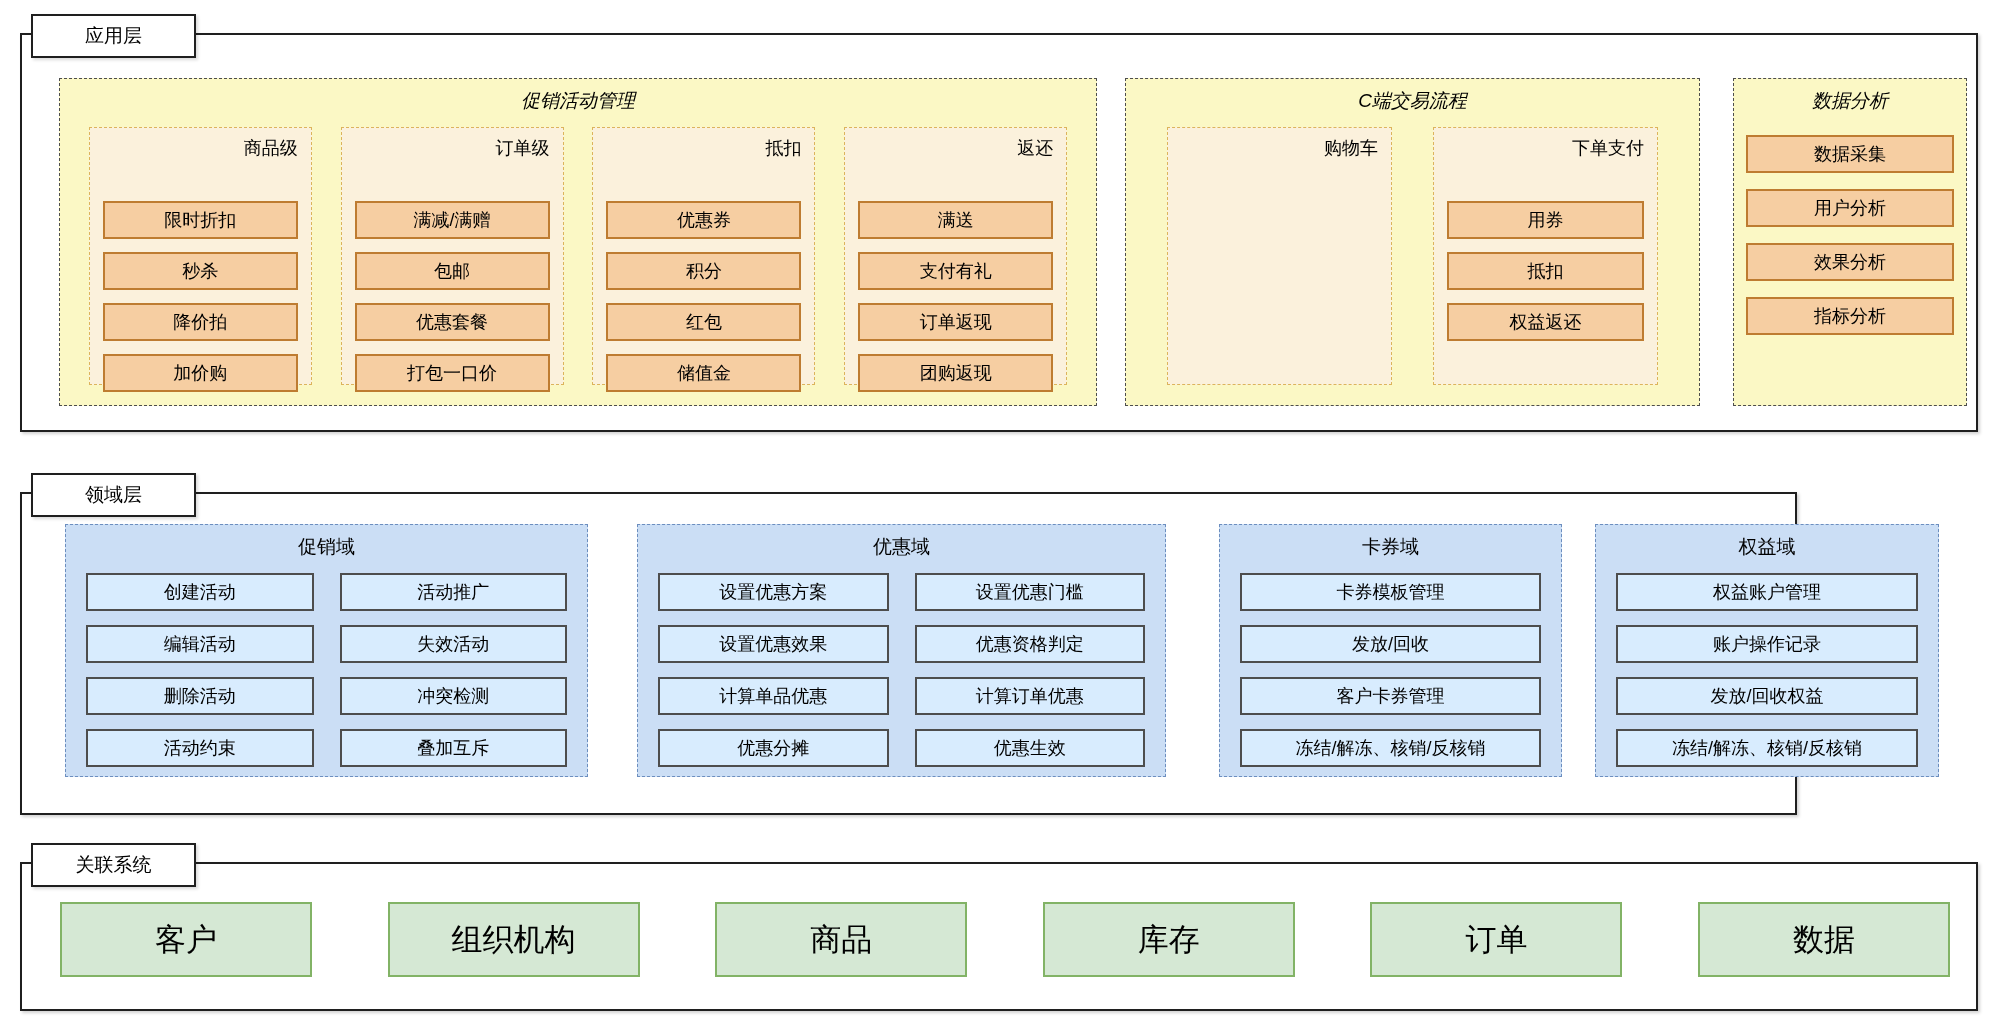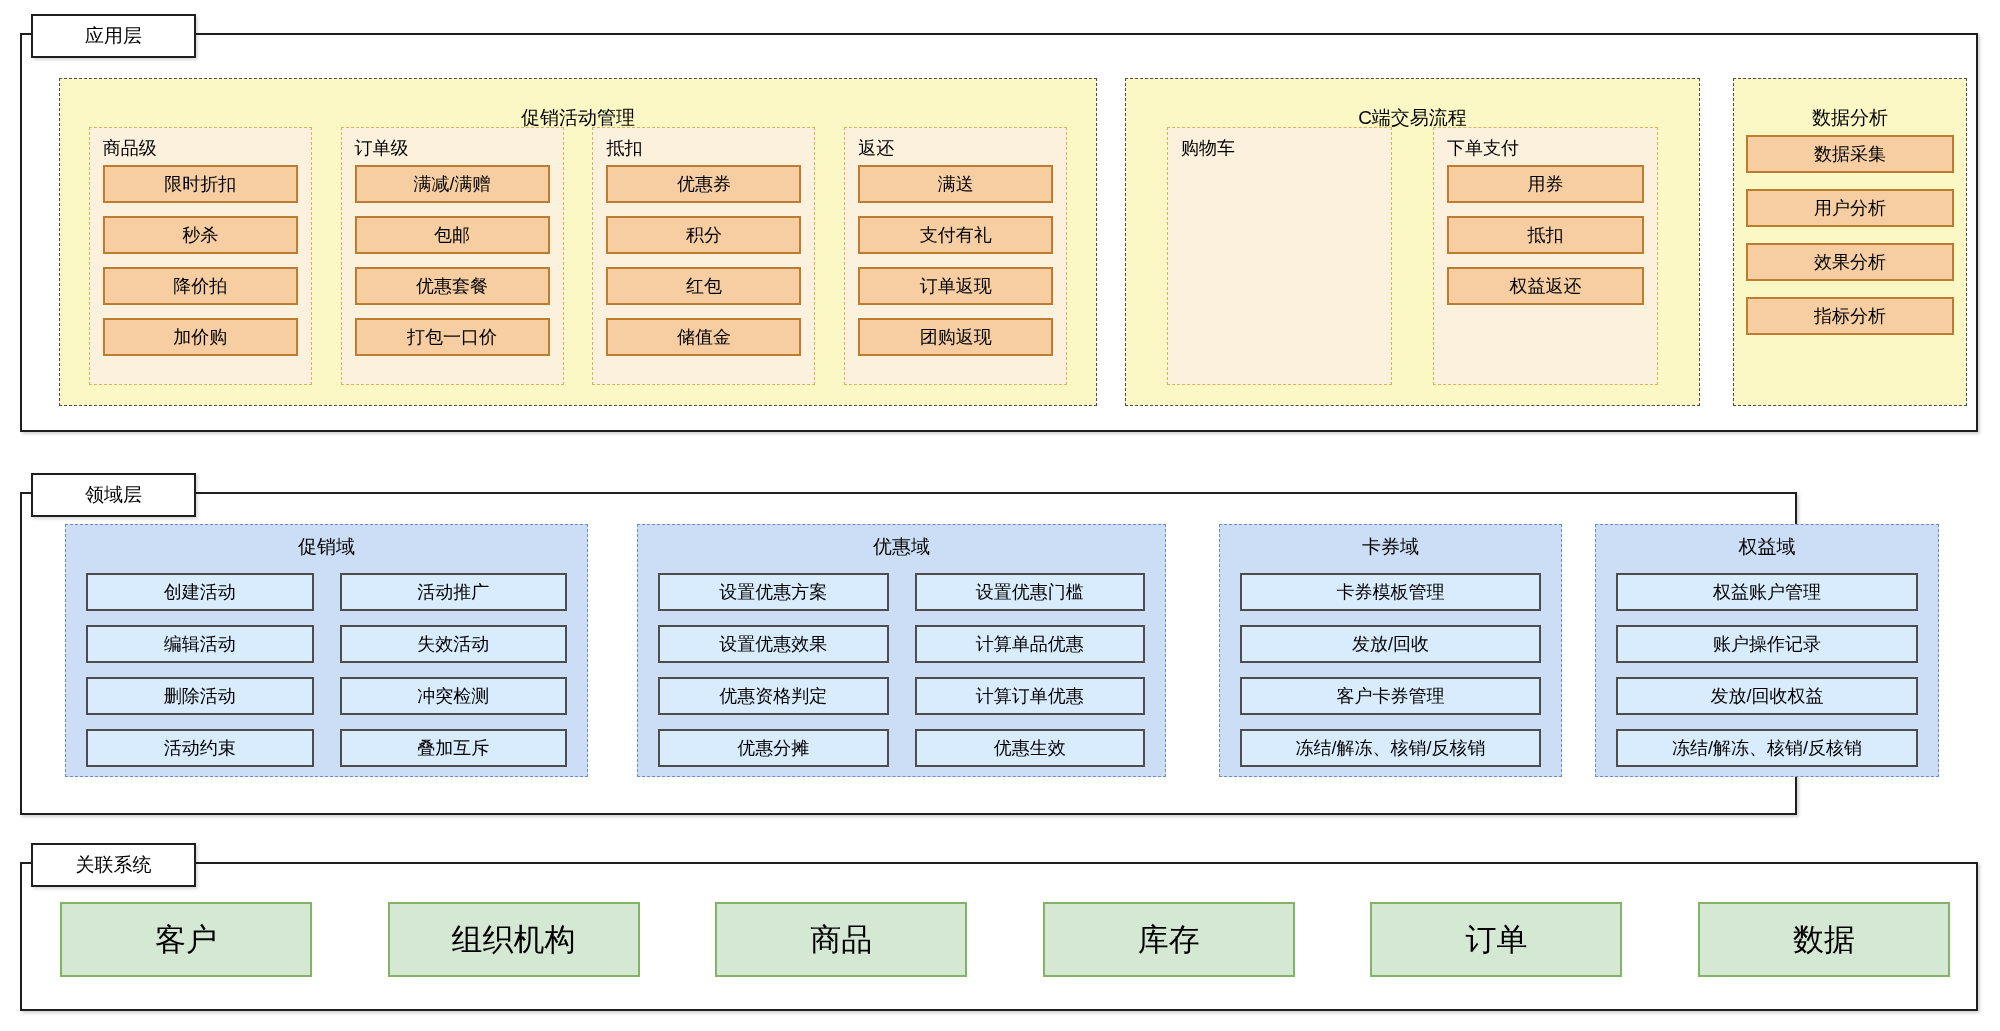--- a/index.html
+++ b/index.html
@@ -22,29 +22,29 @@
     font-size:19px; box-shadow:2px 2px 3px rgba(0,0,0,0.15); z-index:3;
   }
   
   .app-section {
     position:absolute; top:43px; height:328px; box-sizing:border-box;
     background:#FBF8C5; border:1.5px dashed #4d4d4d;
   }
   #section-promo     { left:37px;   width:1038px; }
   #section-trade     { left:1103px; width:575px;  }
   #section-analytics { left:1711px; width:234px;  }
-  .section-title { text-align:center; font-size:19px; padding-top:26px; height:34px; box-sizing:border-box; }
+  .section-title { text-align:center; font-size:19px; padding-top:9px; height:34px; box-sizing:border-box;font-style:italic; }
   .subcol-row { display:flex; justify-content:space-evenly; margin-top:14px; }
   .subcol {
     width:223px; height:258px; box-sizing:border-box;
     background:#FBF1DC; border:1.5px dashed #DCB45C; padding:5px 13px 0 13px;
   }
   #section-trade .subcol { width:225px; }
-  .subcol-title { text-align:left; font-size:18px; height:32px; line-height:30px; }
-  .obox-list { display:flex; flex-direction:column; gap:13px; }
+  .subcol-title { text-align:right; font-size:18px; height:32px; line-height:30px; }
+  .obox-list { display:flex; flex-direction:column; gap:13px;margin-top:36px; }
   .obox {
     height:38px; box-sizing:border-box; flex:none;
     background:#F6CEA2; border:2px solid #BE7C31;
     display:flex; align-items:center; justify-content:center; font-size:18px;
   }
   .obox-list.loose { margin-top:22px; gap:16px; padding:0 12px; }
   
   .domain-section {
     position:absolute; top:30px; height:253px; box-sizing:border-box;
     background:#CBDEF5; border:1.5px dashed #6C8EBF;
@@ -169,22 +169,22 @@
         <div class="bbox">叠加互斥</div>
       </div>
   </div>
 
   <div class="domain-section cols-2" id="domain-discount">
     <div class="domain-title">优惠域</div>
     <div class="blue-grid">
         <div class="bbox">设置优惠方案</div>
         <div class="bbox">设置优惠门槛</div>
         <div class="bbox">设置优惠效果</div>
+        <div class="bbox">优惠资格判定</div>
         <div class="bbox">计算单品优惠</div>
-        <div class="bbox">优惠资格判定</div>
         <div class="bbox">计算订单优惠</div>
         <div class="bbox">优惠分摊</div>
         <div class="bbox">优惠生效</div>
       </div>
   </div>
 
   <div class="domain-section cols-1" id="domain-coupon">
     <div class="domain-title">卡券域</div>
     <div class="blue-grid">
         <div class="bbox">卡券模板管理</div>

